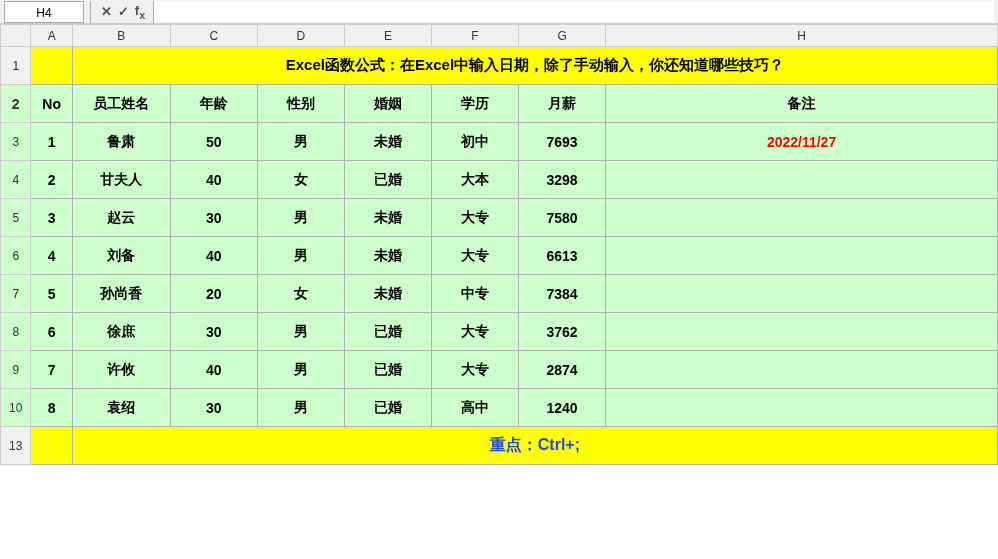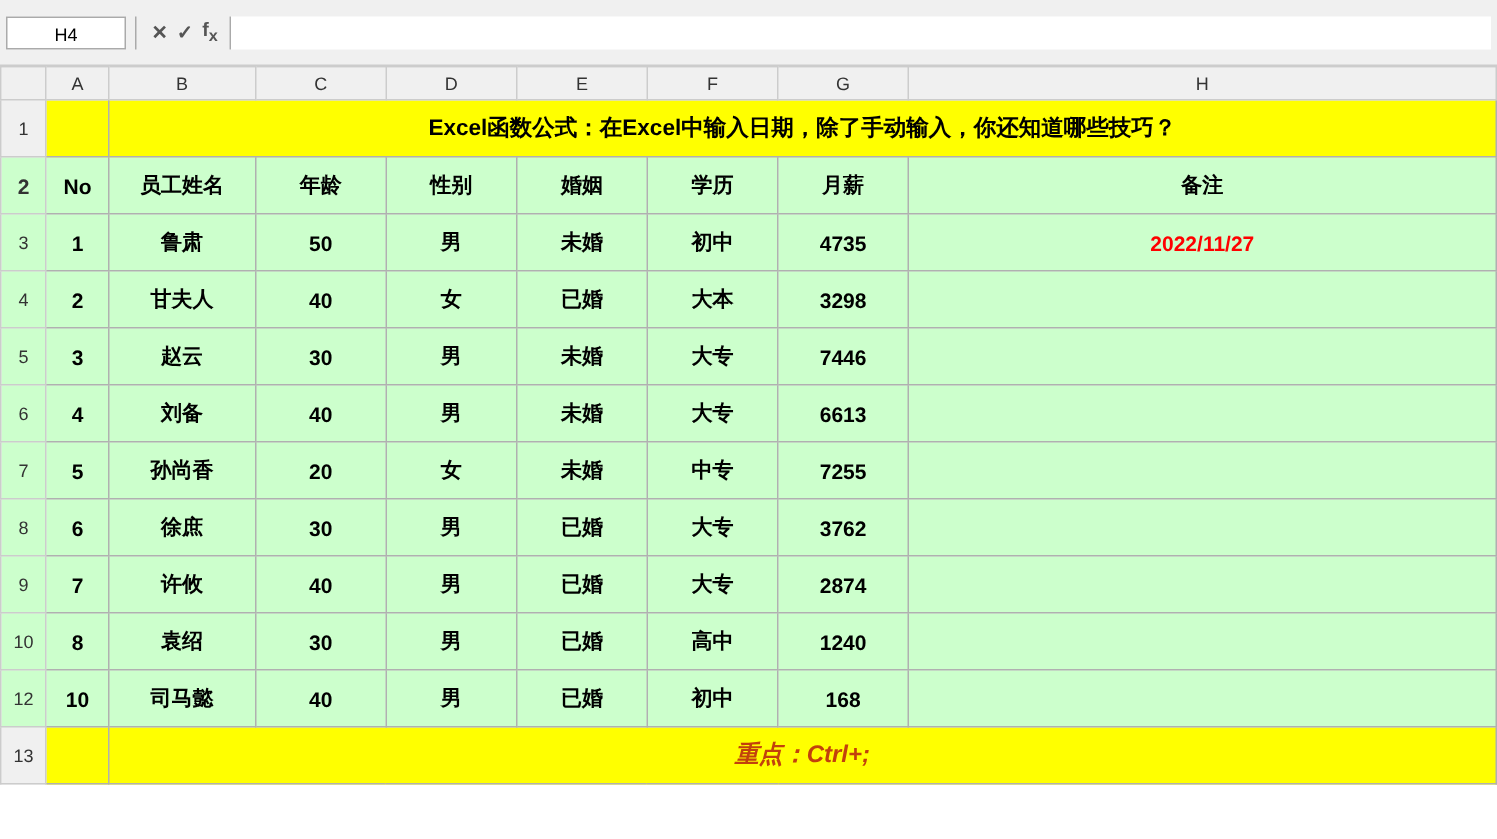--- a/index.html
+++ b/index.html
@@ -15,21 +15,21 @@
       width: 998px;
       height: 559px;
       display: flex;
       flex-direction: column;
     }
 
     
     .formula-bar {
       display: flex;
       align-items: center;
-      height: 44px;
+      height: 24px;
       background: #f0f0f0;
       border-bottom: 1px solid #ccc;
       padding: 0 4px;
       gap: 4px;
     }
 
     .cell-name-box {
       width: 80px;
       height: 22px;
       border: 1px solid #aaa;
@@ -141,25 +141,24 @@
     .title-cell {
       background-color: #ffff00;
       color: #000;
       font-size: 15px;
       font-weight: bold;
       text-align: center;
     }
 
     .footer-cell {
       background-color: #ffff00;
-      color: #c2410c;
+      color: #1d4ed8;
       font-size: 16px;
       font-weight: bold;
       text-align: center;
-      font-style: italic;
     }
 
     .date-red {
       color: #ff0000;
       font-weight: bold;
       margin-top: 45px;
     }
 
     
     .col-rownum { width: 28px; }
@@ -235,21 +234,21 @@
         </tr>
 
       <tr class="data-row">
             <td class="row-num">3</td>
             <td class="cell-green">1</td>
             <td class="cell-green">鲁肃</td>
             <td class="cell-green">50</td>
             <td class="cell-green">男</td>
             <td class="cell-green">未婚</td>
             <td class="cell-green">初中</td>
-            <td class="cell-green">4735</td>
+            <td class="cell-green">7693</td>
             <td class="cell-green"><span class="date-red">2022/11/27</span></td>
           </tr>
           <tr class="data-row">
             <td class="row-num">4</td>
             <td class="cell-green">2</td>
             <td class="cell-green">甘夫人</td>
             <td class="cell-green">40</td>
             <td class="cell-green">女</td>
             <td class="cell-green">已婚</td>
             <td class="cell-green">大本</td>
@@ -257,21 +256,21 @@
             <td class="cell-green"></td>
           </tr>
           <tr class="data-row">
             <td class="row-num">5</td>
             <td class="cell-green">3</td>
             <td class="cell-green">赵云</td>
             <td class="cell-green">30</td>
             <td class="cell-green">男</td>
             <td class="cell-green">未婚</td>
             <td class="cell-green">大专</td>
-            <td class="cell-green">7446</td>
+            <td class="cell-green">7580</td>
             <td class="cell-green"></td>
           </tr>
           <tr class="data-row">
             <td class="row-num">6</td>
             <td class="cell-green">4</td>
             <td class="cell-green">刘备</td>
             <td class="cell-green">40</td>
             <td class="cell-green">男</td>
             <td class="cell-green">未婚</td>
             <td class="cell-green">大专</td>
@@ -279,21 +278,21 @@
             <td class="cell-green"></td>
           </tr>
           <tr class="data-row">
             <td class="row-num">7</td>
             <td class="cell-green">5</td>
             <td class="cell-green">孙尚香</td>
             <td class="cell-green">20</td>
             <td class="cell-green">女</td>
             <td class="cell-green">未婚</td>
             <td class="cell-green">中专</td>
-            <td class="cell-green">7255</td>
+            <td class="cell-green">7384</td>
             <td class="cell-green"></td>
           </tr>
           <tr class="data-row">
             <td class="row-num">8</td>
             <td class="cell-green">6</td>
             <td class="cell-green">徐庶</td>
             <td class="cell-green">30</td>
             <td class="cell-green">男</td>
             <td class="cell-green">已婚</td>
             <td class="cell-green">大专</td>
@@ -315,31 +314,20 @@
             <td class="row-num">10</td>
             <td class="cell-green">8</td>
             <td class="cell-green">袁绍</td>
             <td class="cell-green">30</td>
             <td class="cell-green">男</td>
             <td class="cell-green">已婚</td>
             <td class="cell-green">高中</td>
             <td class="cell-green">1240</td>
             <td class="cell-green"></td>
           </tr>
-          <tr class="data-row">
-            <td class="row-num">12</td>
-            <td class="cell-green">10</td>
-            <td class="cell-green">司马懿</td>
-            <td class="cell-green">40</td>
-            <td class="cell-green">男</td>
-            <td class="cell-green">已婚</td>
-            <td class="cell-green">初中</td>
-            <td class="cell-green">168</td>
-            <td class="cell-green"></td>
-          </tr>
           <tr>
             <td class="row-num">13</td>
             <td class="cell-yellow"></td>
             <td colspan="7" class="footer-cell">重点：Ctrl+;</td>
           </tr>
         </tbody>
     </table>
   </div>
 </div>
 

